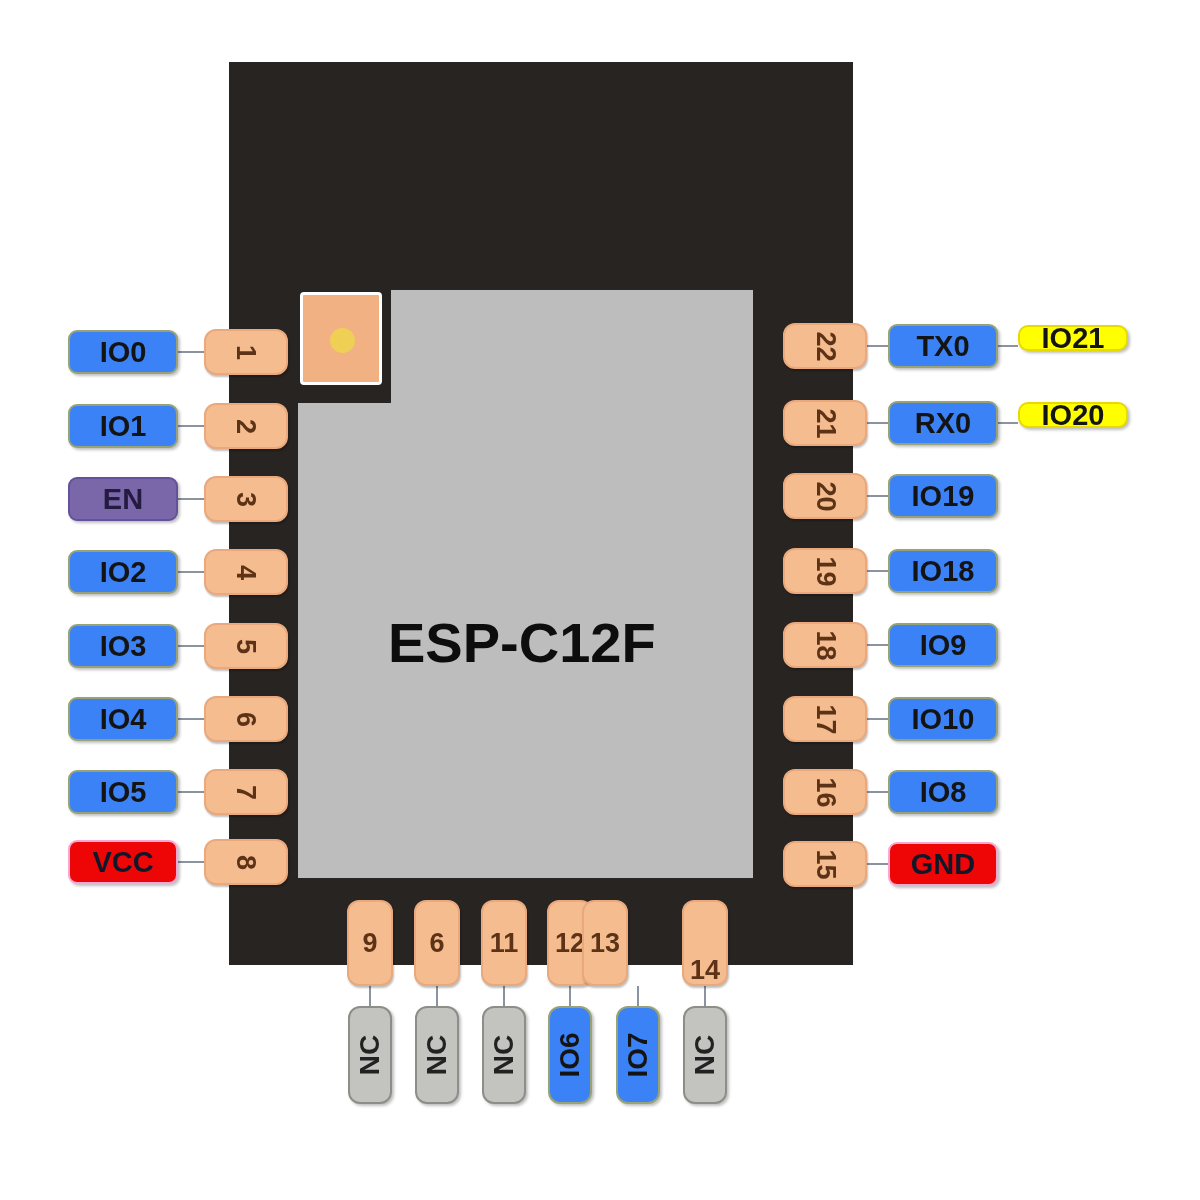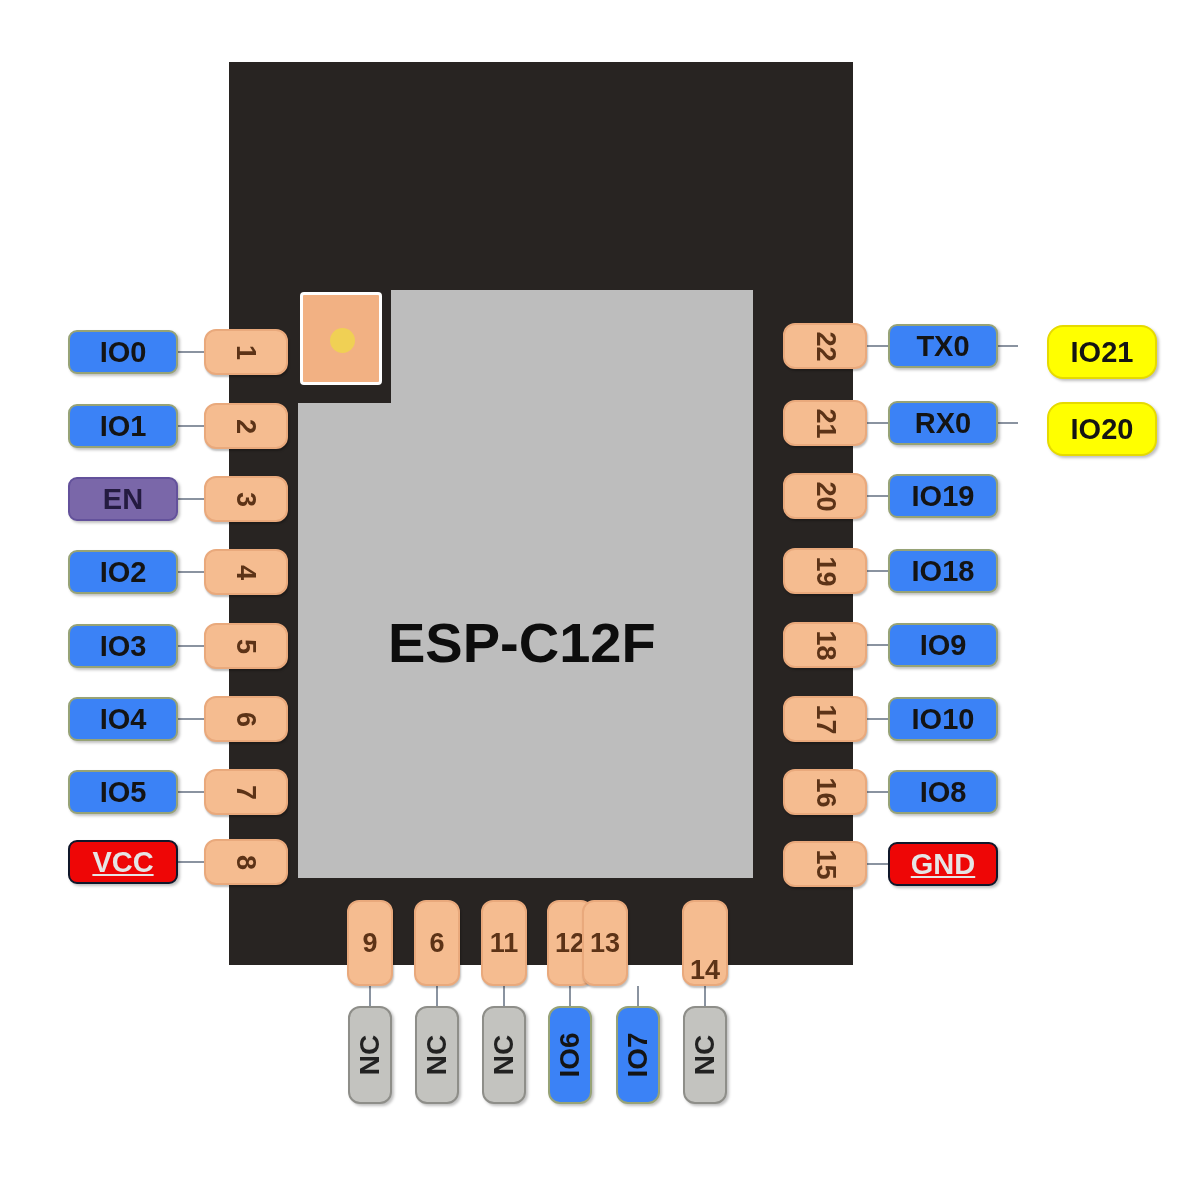--- a/index.html
+++ b/index.html
@@ -53,24 +53,24 @@
   .rot-cw  { transform:rotate(90deg); }
   
   .net-label {
     position:absolute; border-radius:9px; z-index:5; display:flex;
     align-items:center; justify-content:center; font-weight:bold;
     font-size:29px; box-shadow:2px 2px 3px rgba(0,0,0,0.25);
     box-sizing:border-box;
   }
   .lab-h { width:110px; height:44px; }
   .lab-v { width:44px; height:98px; border-radius:12px; }
-  .lab-alt { width:110px; height:54px; border-radius:16px;margin-left:29px; }
+  .lab-alt { width:110px; height:26px; border-radius:10px; }
   .type-io    { background:#3b82f6; border:2px solid #97A376; color:#141414; }
   .type-en    { background:#7A67A9; border:2px solid #63519b; color:#241b40; }
-  .type-power { background:#EE0606; border:2px solid #0f172a; color:#e5e5e5;text-decoration:underline; }
+  .type-power { background:#EE0606; border:2px solid #f9a8d4; color:#0f172a; }
   .type-alt   { background:#FFFF00; border:2px solid #e6da00; color:#141414; }
   .type-nc    { background:#C3C3BF; border:2px solid #8e8e89; color:#222222; }
   .net-label .txt-v { transform:rotate(-90deg); white-space:nowrap; font-size:28px; }
   
   .wire { position:absolute; background:#8a93a0; z-index:4; }
   .wire-h { height:2px; }
   .wire-v { width:2px; }
 </style>
 </head>
 <body>

